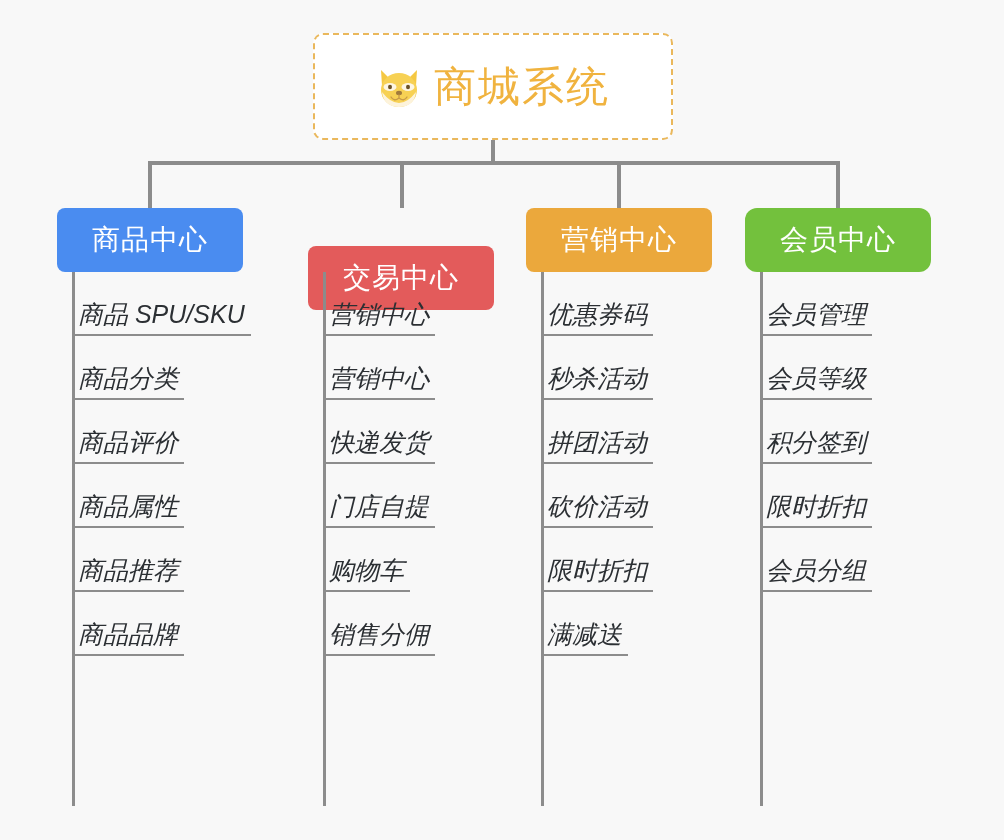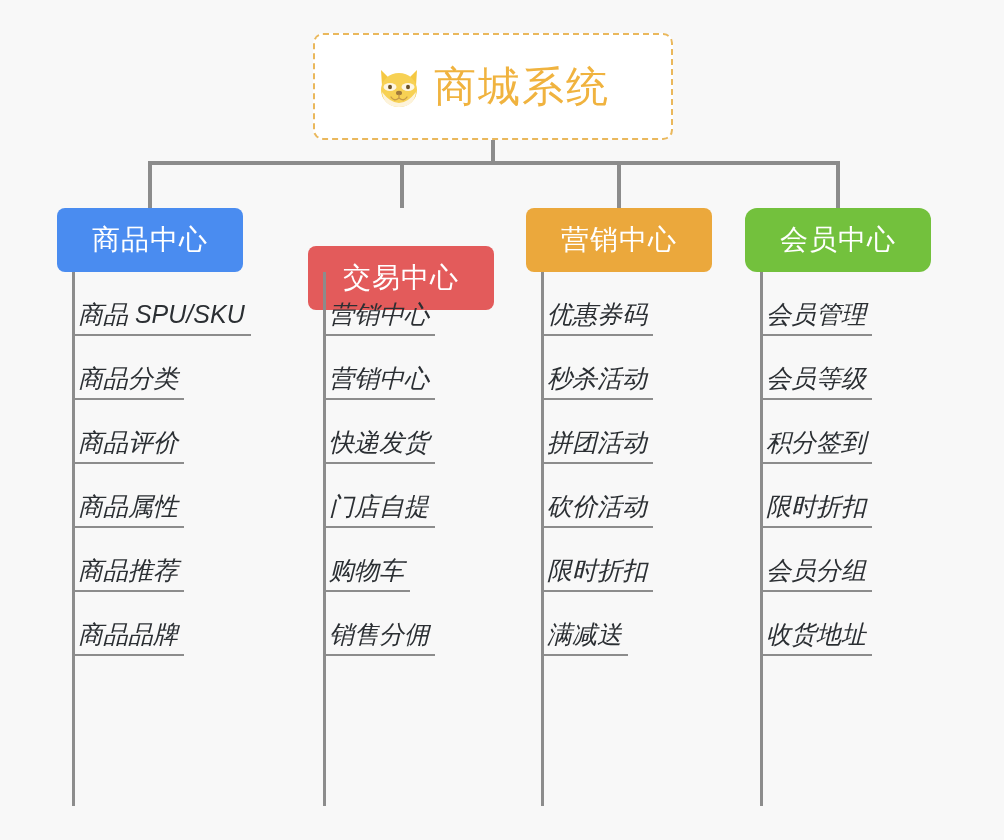--- a/index.html
+++ b/index.html
@@ -248,19 +248,16 @@
         </div>
       <div class="item">
           <span class="item-text">积分签到</span>
         </div>
       <div class="item">
           <span class="item-text">限时折扣</span>
         </div>
       <div class="item">
           <span class="item-text">会员分组</span>
         </div>
-      <div class="item">
-          <span class="item-text">收货地址</span>
-        </div>
     </div>
   </div>
 
 </div>
 
 </body></html>

